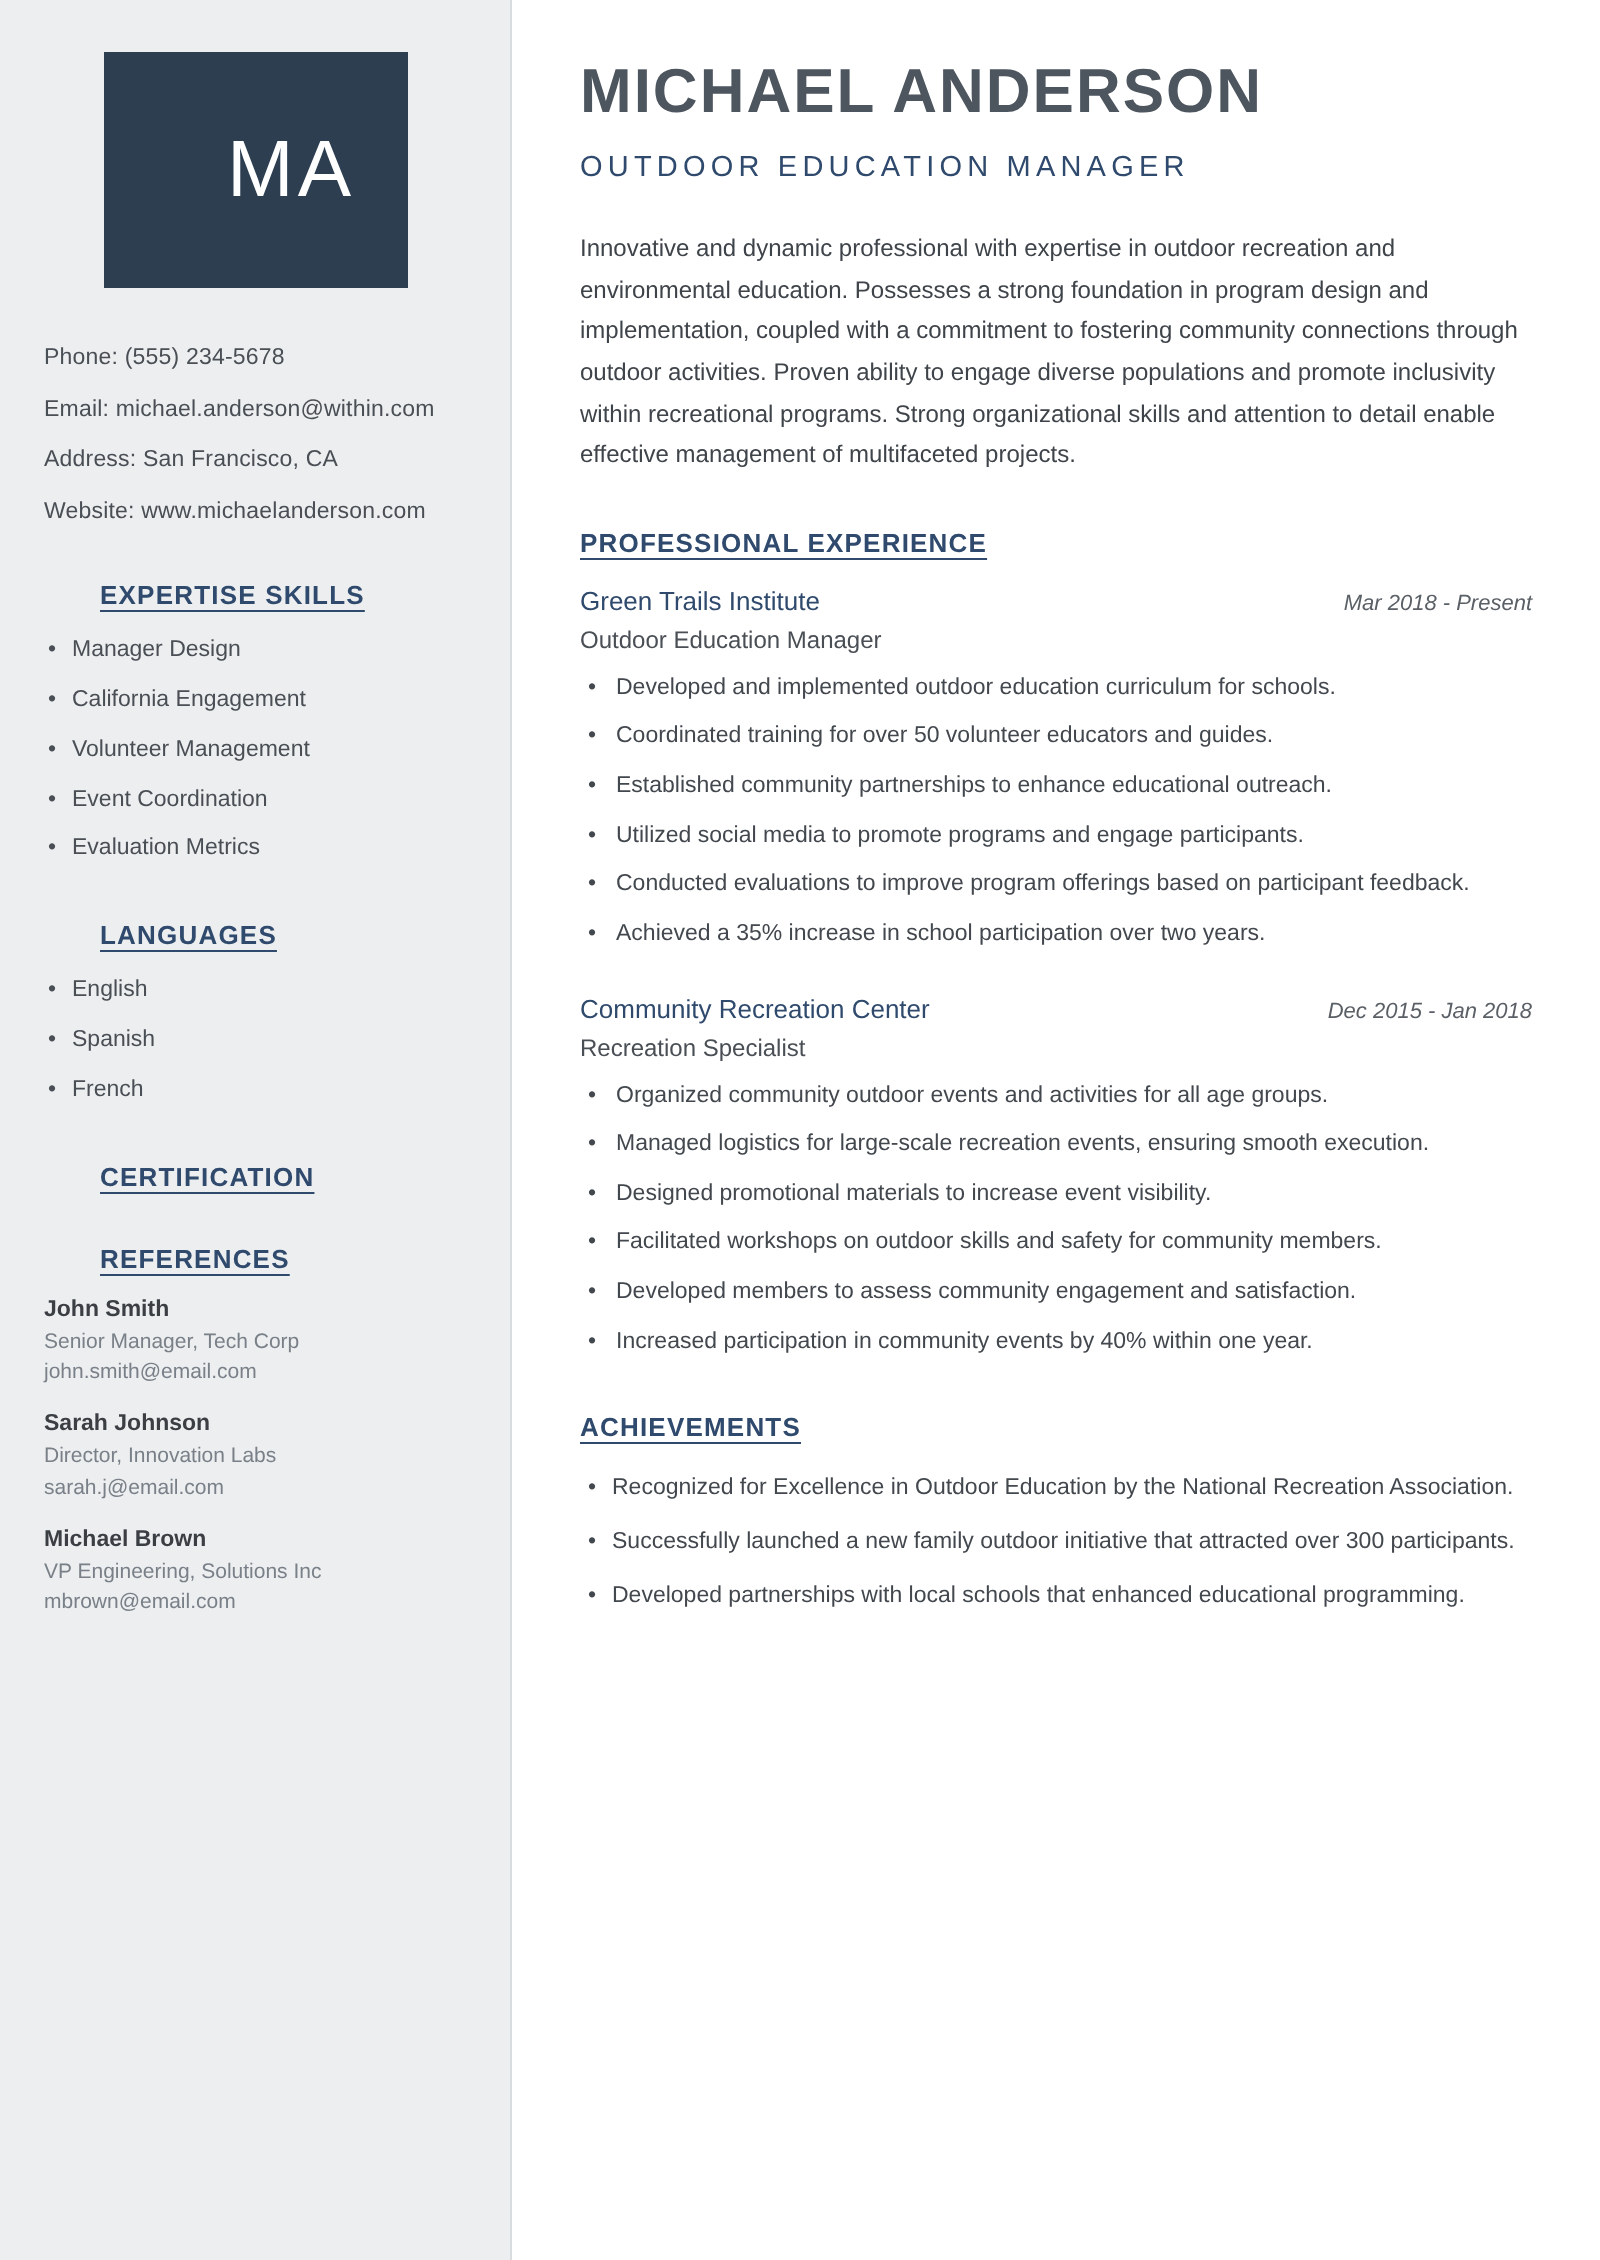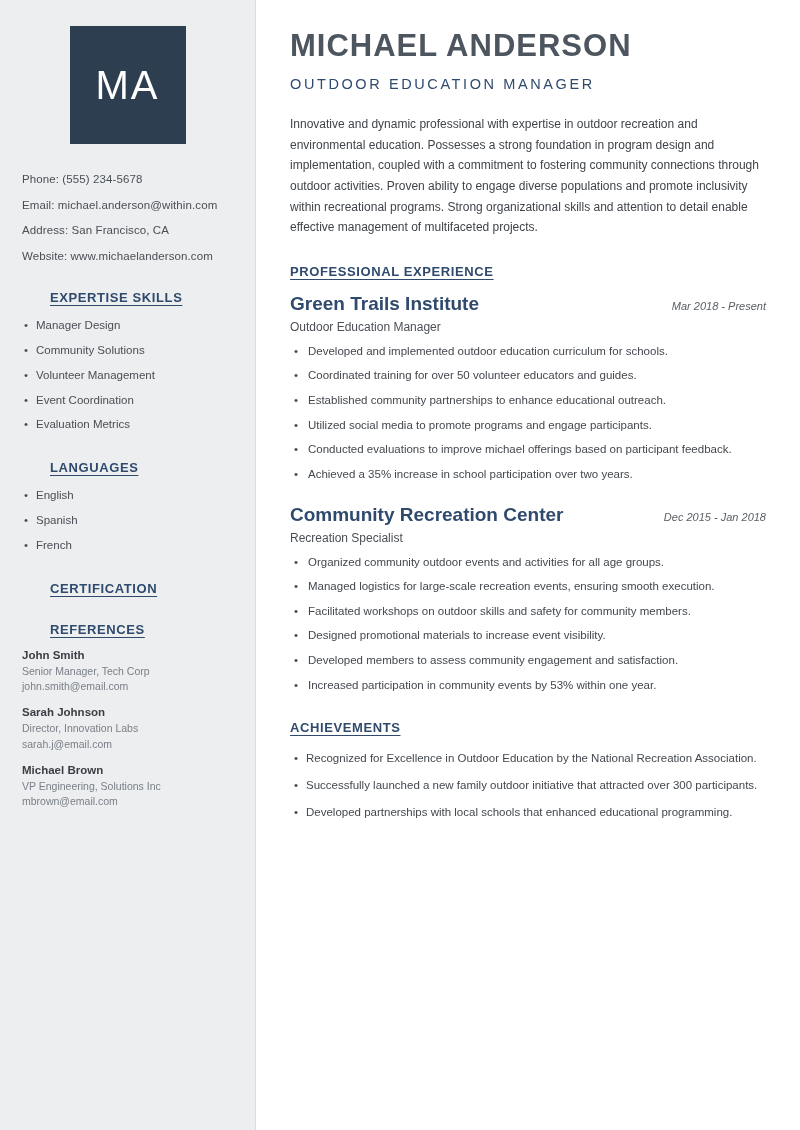--- a/index.html
+++ b/index.html
@@ -39,20 +39,21 @@
     width: 116px;
     height: 118px;
     background: #2d3e50;
     color: #ffffff;
     display: flex;
     align-items: center;
     justify-content: center;
     font-size: 40px;
     letter-spacing: 2px;
     font-weight: 400;
+    padding-left: 36px;
   }
   .contact-block {
     margin-top: 28px;
   }
   .contact-line {
     font-size: 11.5px;
     color: #4a4f55;
     line-height: 1.35;
     margin-bottom: 10px;
     letter-spacing: 0.1px;
@@ -136,22 +137,22 @@
     text-underline-offset: 3px;
     margin-top: 26px;
     margin-bottom: 14px;
   }
   .job-head {
     display: flex;
     align-items: baseline;
     justify-content: space-between;
   }
   .job-company {
-    font-size: 19px;
-    font-weight: bold;
+    font-size: 13px;
+    font-weight: normal;
     color: #2f4a6d;
   }
   .job-dates {
     font-size: 11px;
     font-style: italic;
     color: #5b6066;
   }
   .job-role {
     font-size: 12px;
     color: #4a4f55;
@@ -195,21 +196,21 @@
     <div class="contact-block">
       <div class="contact-line">Phone: (555) 234-5678</div>
       <div class="contact-line">Email: michael.anderson@within.com</div>
       <div class="contact-line">Address: San Francisco, CA</div>
       <div class="contact-line">Website: www.michaelanderson.com</div>
     </div>
 
     <div class="side-heading">EXPERTISE SKILLS</div>
     <ul class="side-list">
       <li>Manager Design</li>
-      <li>Community Solutions</li>
+      <li>California Engagement</li>
       <li>Volunteer Management</li>
       <li>Event Coordination</li>
       <li>Evaluation Metrics</li>
     </ul>
 
     <div class="side-heading">LANGUAGES</div>
     <ul class="side-list">
       <li>English</li>
       <li>Spanish</li>
       <li>French</li>
@@ -249,38 +250,38 @@
       <div class="job-head">
         <span class="job-company">Green Trails Institute</span>
         <span class="job-dates">Mar 2018 - Present</span>
       </div>
       <div class="job-role">Outdoor Education Manager</div>
       <ul class="bullets">
         <li>Developed and implemented outdoor education curriculum for schools.</li>
         <li>Coordinated training for over 50 volunteer educators and guides.</li>
         <li>Established community partnerships to enhance educational outreach.</li>
         <li>Utilized social media to promote programs and engage participants.</li>
-        <li>Conducted evaluations to improve michael offerings based on participant feedback.</li>
+        <li>Conducted evaluations to improve program offerings based on participant feedback.</li>
         <li>Achieved a 35% increase in school participation over two years.</li>
       </ul>
     </div>
 
     <div class="job-block">
       <div class="job-head">
         <span class="job-company">Community Recreation Center</span>
         <span class="job-dates">Dec 2015 - Jan 2018</span>
       </div>
       <div class="job-role">Recreation Specialist</div>
       <ul class="bullets">
         <li>Organized community outdoor events and activities for all age groups.</li>
         <li>Managed logistics for large-scale recreation events, ensuring smooth execution.</li>
+        <li>Designed promotional materials to increase event visibility.</li>
         <li>Facilitated workshops on outdoor skills and safety for community members.</li>
-        <li>Designed promotional materials to increase event visibility.</li>
         <li>Developed members to assess community engagement and satisfaction.</li>
-        <li>Increased participation in community events by 53% within one year.</li>
+        <li>Increased participation in community events by 40% within one year.</li>
       </ul>
     </div>
 
     <div class="section-heading">ACHIEVEMENTS</div>
     <ul class="bullets ach-list">
       <li>Recognized for Excellence in Outdoor Education by the National Recreation Association.</li>
       <li>Successfully launched a new family outdoor initiative that attracted over 300 participants.</li>
       <li>Developed partnerships with local schools that enhanced educational programming.</li>
     </ul>
 

